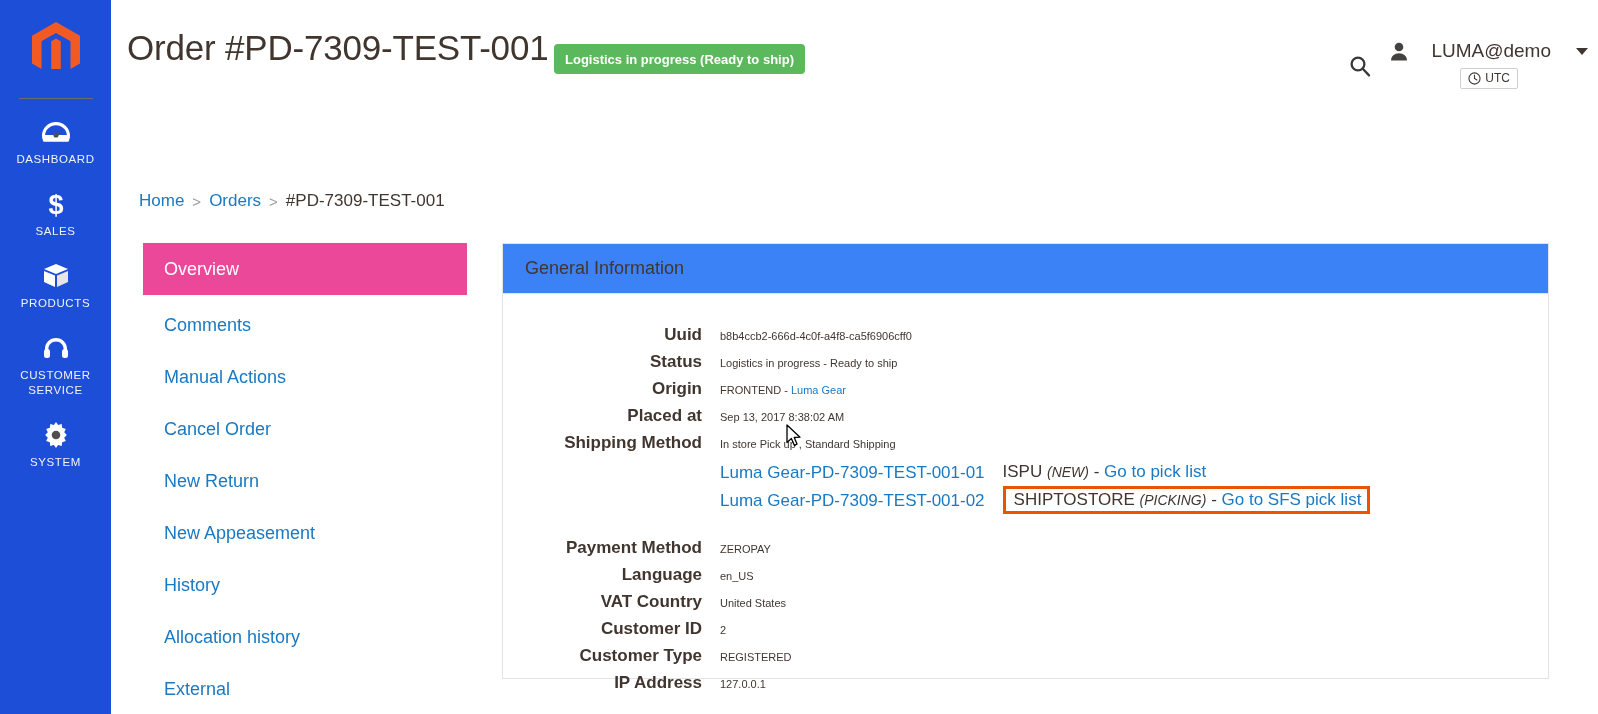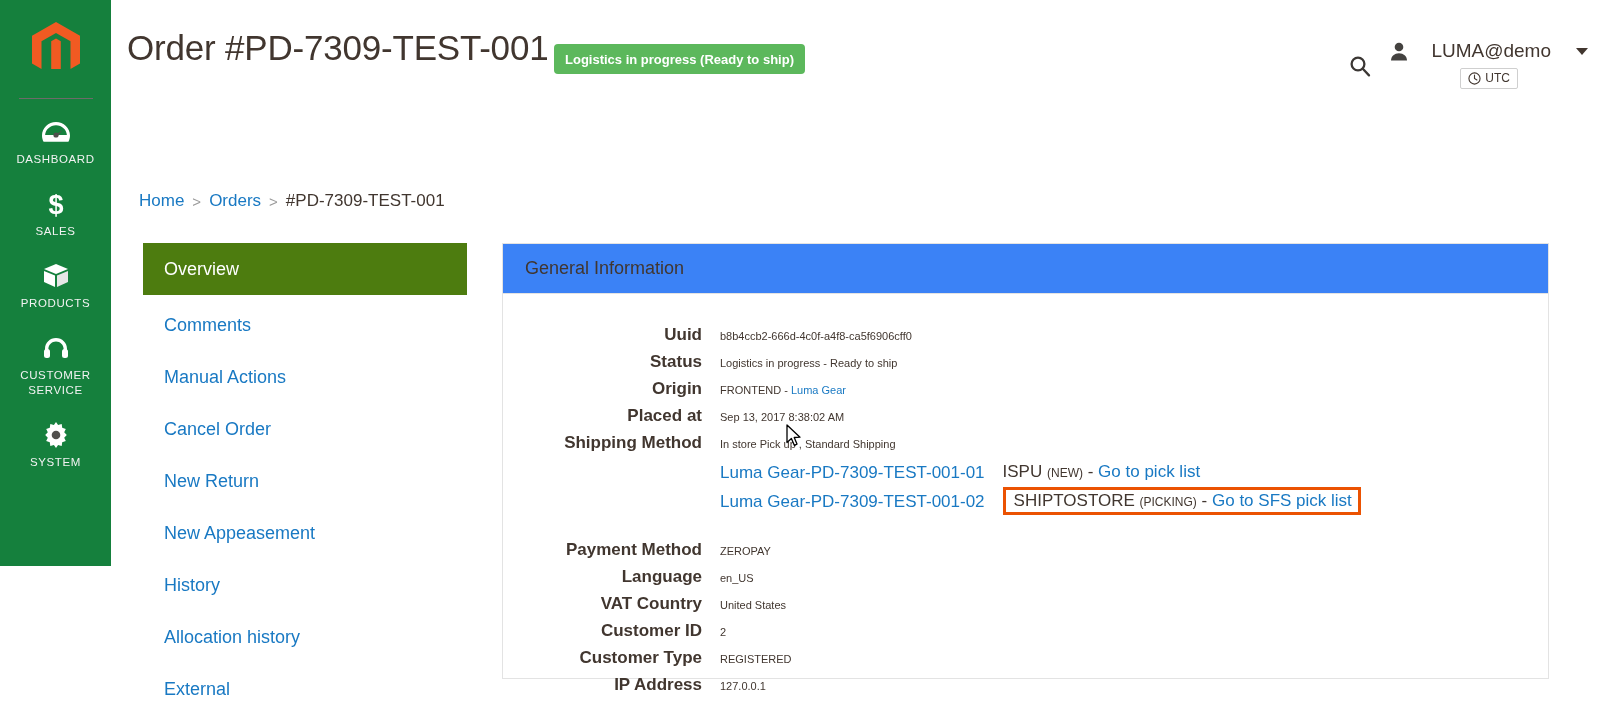--- a/index.html
+++ b/index.html
@@ -7,22 +7,22 @@
     width: 1598px; height: 714px;
     font-family: "Liberation Sans", sans-serif;
     background: #ffffff;
     overflow: hidden;
   }
   .app { position: relative; width: 1598px; height: 714px; }
 
   
   .rail {
     position: absolute; left: 0; top: 0;
-    width: 111px; height: 566px;
-    background: #15803d;
+    width: 111px; height: 714px;
+    background: #1d4ed8;
     display: flex; flex-direction: column; align-items: center;
   }
   .rail-logo { margin-top: 22px; margin-bottom: 20px; }
   .rail-logo svg { display: block; }
   .rail-divider {
     width: 74px; height: 1px; background: #6d6b69; margin-bottom: 6px;
   }
   .rail-item {
     width: 111px; padding: 12px 4px 10px;
     display: flex; flex-direction: column; align-items: center;
@@ -99,21 +99,21 @@
   .breadcrumb .current { color: #41362f; }
 
   
   .leftnav { position: absolute; left: 143px; top: 243px; width: 324px; }
   .nav-item {
     display: block; padding: 15px 0 15px 21px;
     font-size: 18px; color: #1979c3; cursor: pointer;
     text-decoration: none; line-height: 22px;
   }
   .nav-item.active {
-    background: #4d7c0f; color: #ffffff;
+    background: #ec4899; color: #ffffff;
     margin-bottom: 4px;
   }
 
   
   .panel {
     position: absolute; left: 502px; top: 243px; width: 1047px; height: 436px;
     background: #ffffff; border: 1px solid #e3e3e3;
   }
   .panel-head {
     height: 50px; background: #3b82f6; border-bottom: 1px solid #e3e3e3;
@@ -142,21 +142,21 @@
   .ship-left {
     width: 217px; 
   }
   .ship-name {
     font-size: 17px; font-weight: normal; color: #1979c3;
     white-space: nowrap; cursor: pointer; text-decoration: none;
   }
   .ship-meta {
     margin-left: 0; font-size: 17px; color: #41362f; white-space: nowrap;
   }
-  .ship-meta .paren { font-size: 12px; }
+  .ship-meta .paren { font-size: 14px; font-style: italic; }
   .ship-meta a { color: #1979c3; text-decoration: none; cursor: pointer; }
   .ship-meta-wrap { width: 290px; padding-left: 18px; }
   .highlight-box {
     border: 3px solid #eb5202; padding: 1px 6px 2px 8px;
   }
 
   
   .cursor { position: absolute; left: 786px; top: 424px; pointer-events: none; }
   .cursor svg { display: block; }
 </style>

